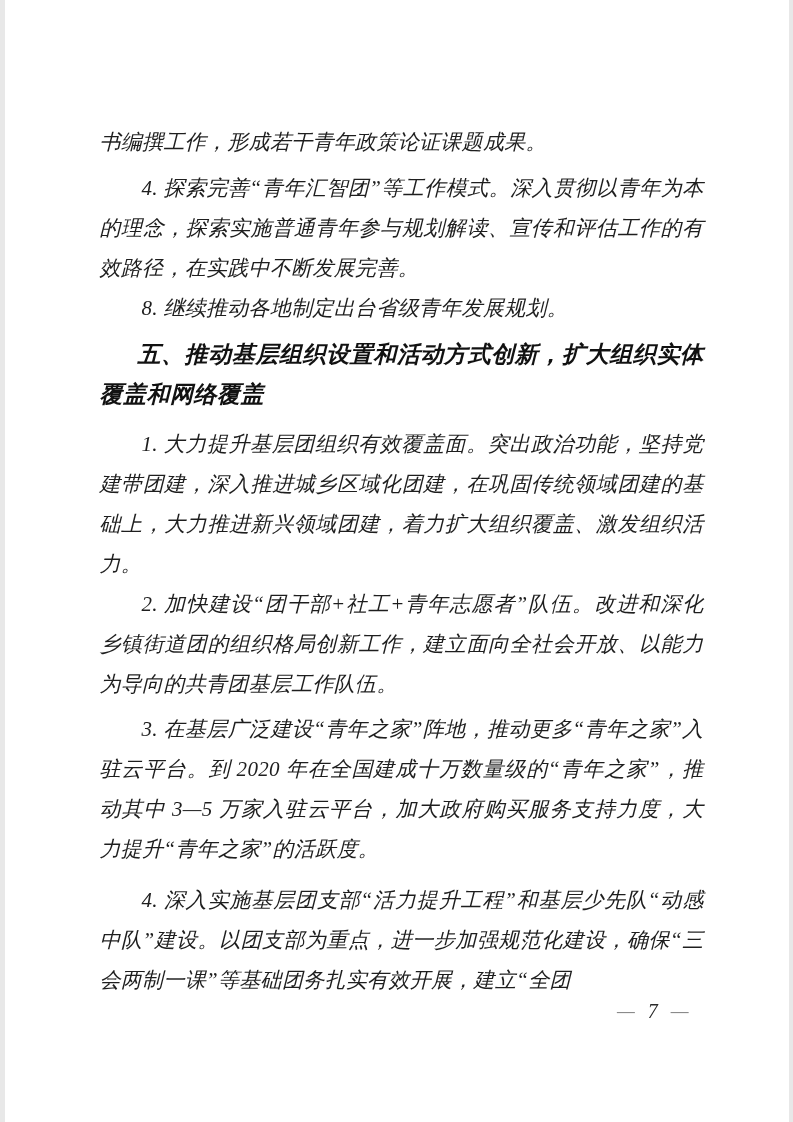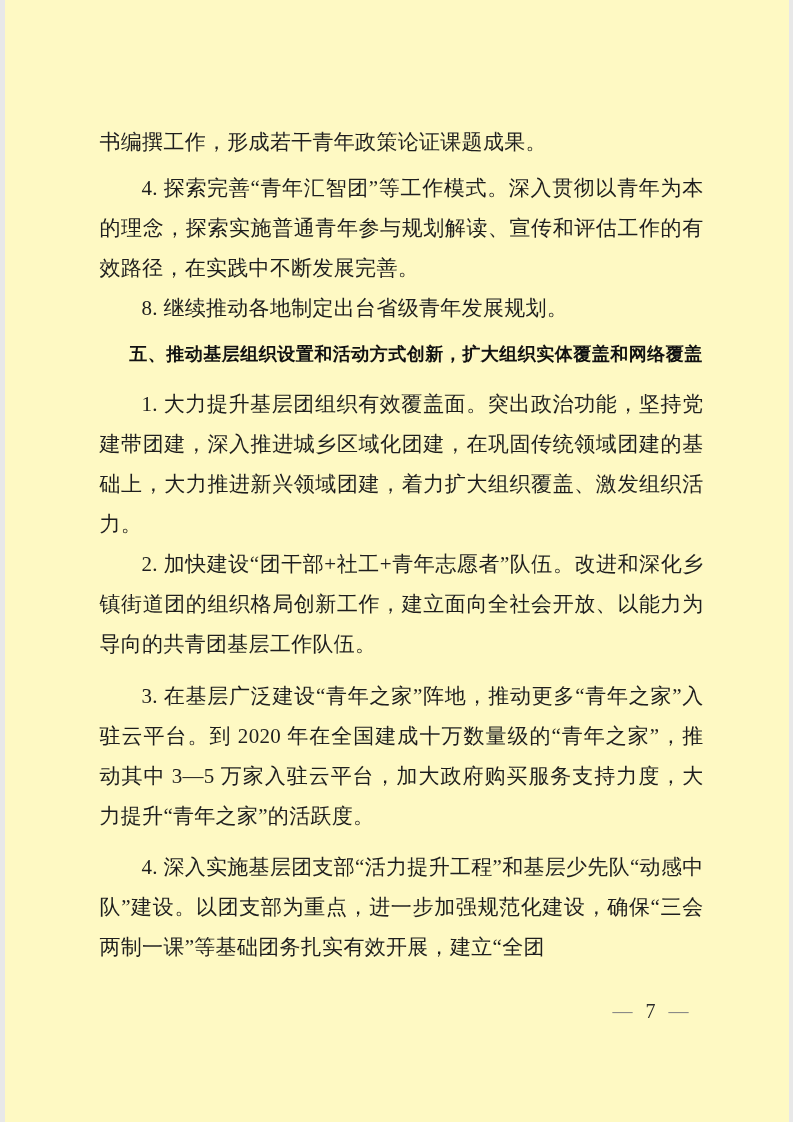--- a/index.html
+++ b/index.html
@@ -5,22 +5,23 @@
   html, body {
     margin: 0;
     padding: 0;
     background: #e8e8e8;
   }
   .page {
     position: relative;
     width: 784px;
     height: 1122px;
     margin: 0 auto;
-    background: #fef9c3;
+    background: #ffffff;
     overflow: hidden;
+    font-style: italic;
   }
   .content {
     position: absolute;
     left: 95px;
     top: 122px;
     width: 604px;
     font-family: "Liberation Serif", "DejaVu Serif", serif;
     font-size: 21px;
     line-height: 40px;
     letter-spacing: 0.3px;
@@ -30,28 +31,28 @@
   }
   .para {
     margin: 0;
     text-indent: 2em;
   }
   .para.cont {
     text-indent: 0;
   }
   .mt6  { margin-top: 6px; }
   .mt10 { margin-top: 10px; }
-  .mt5  { margin-top: 12px; }
+  .mt5  { margin-top: 5px; }
   .mt11 { margin-top: 11px; }
   .heading {
     margin: 6px 0 0 0;
     text-indent: 1.65em;
     font-family: "Liberation Sans", "DejaVu Sans", sans-serif;
     font-weight: 700;
-    font-size: 18px;
+    font-size: 23px;
     line-height: 40px;
     letter-spacing: 0.5px;
     color: #111111;
   }
   .pagenum {
     position: absolute;
     top: 1000px;
     right: 100px;
     display: flex;
     align-items: center;

